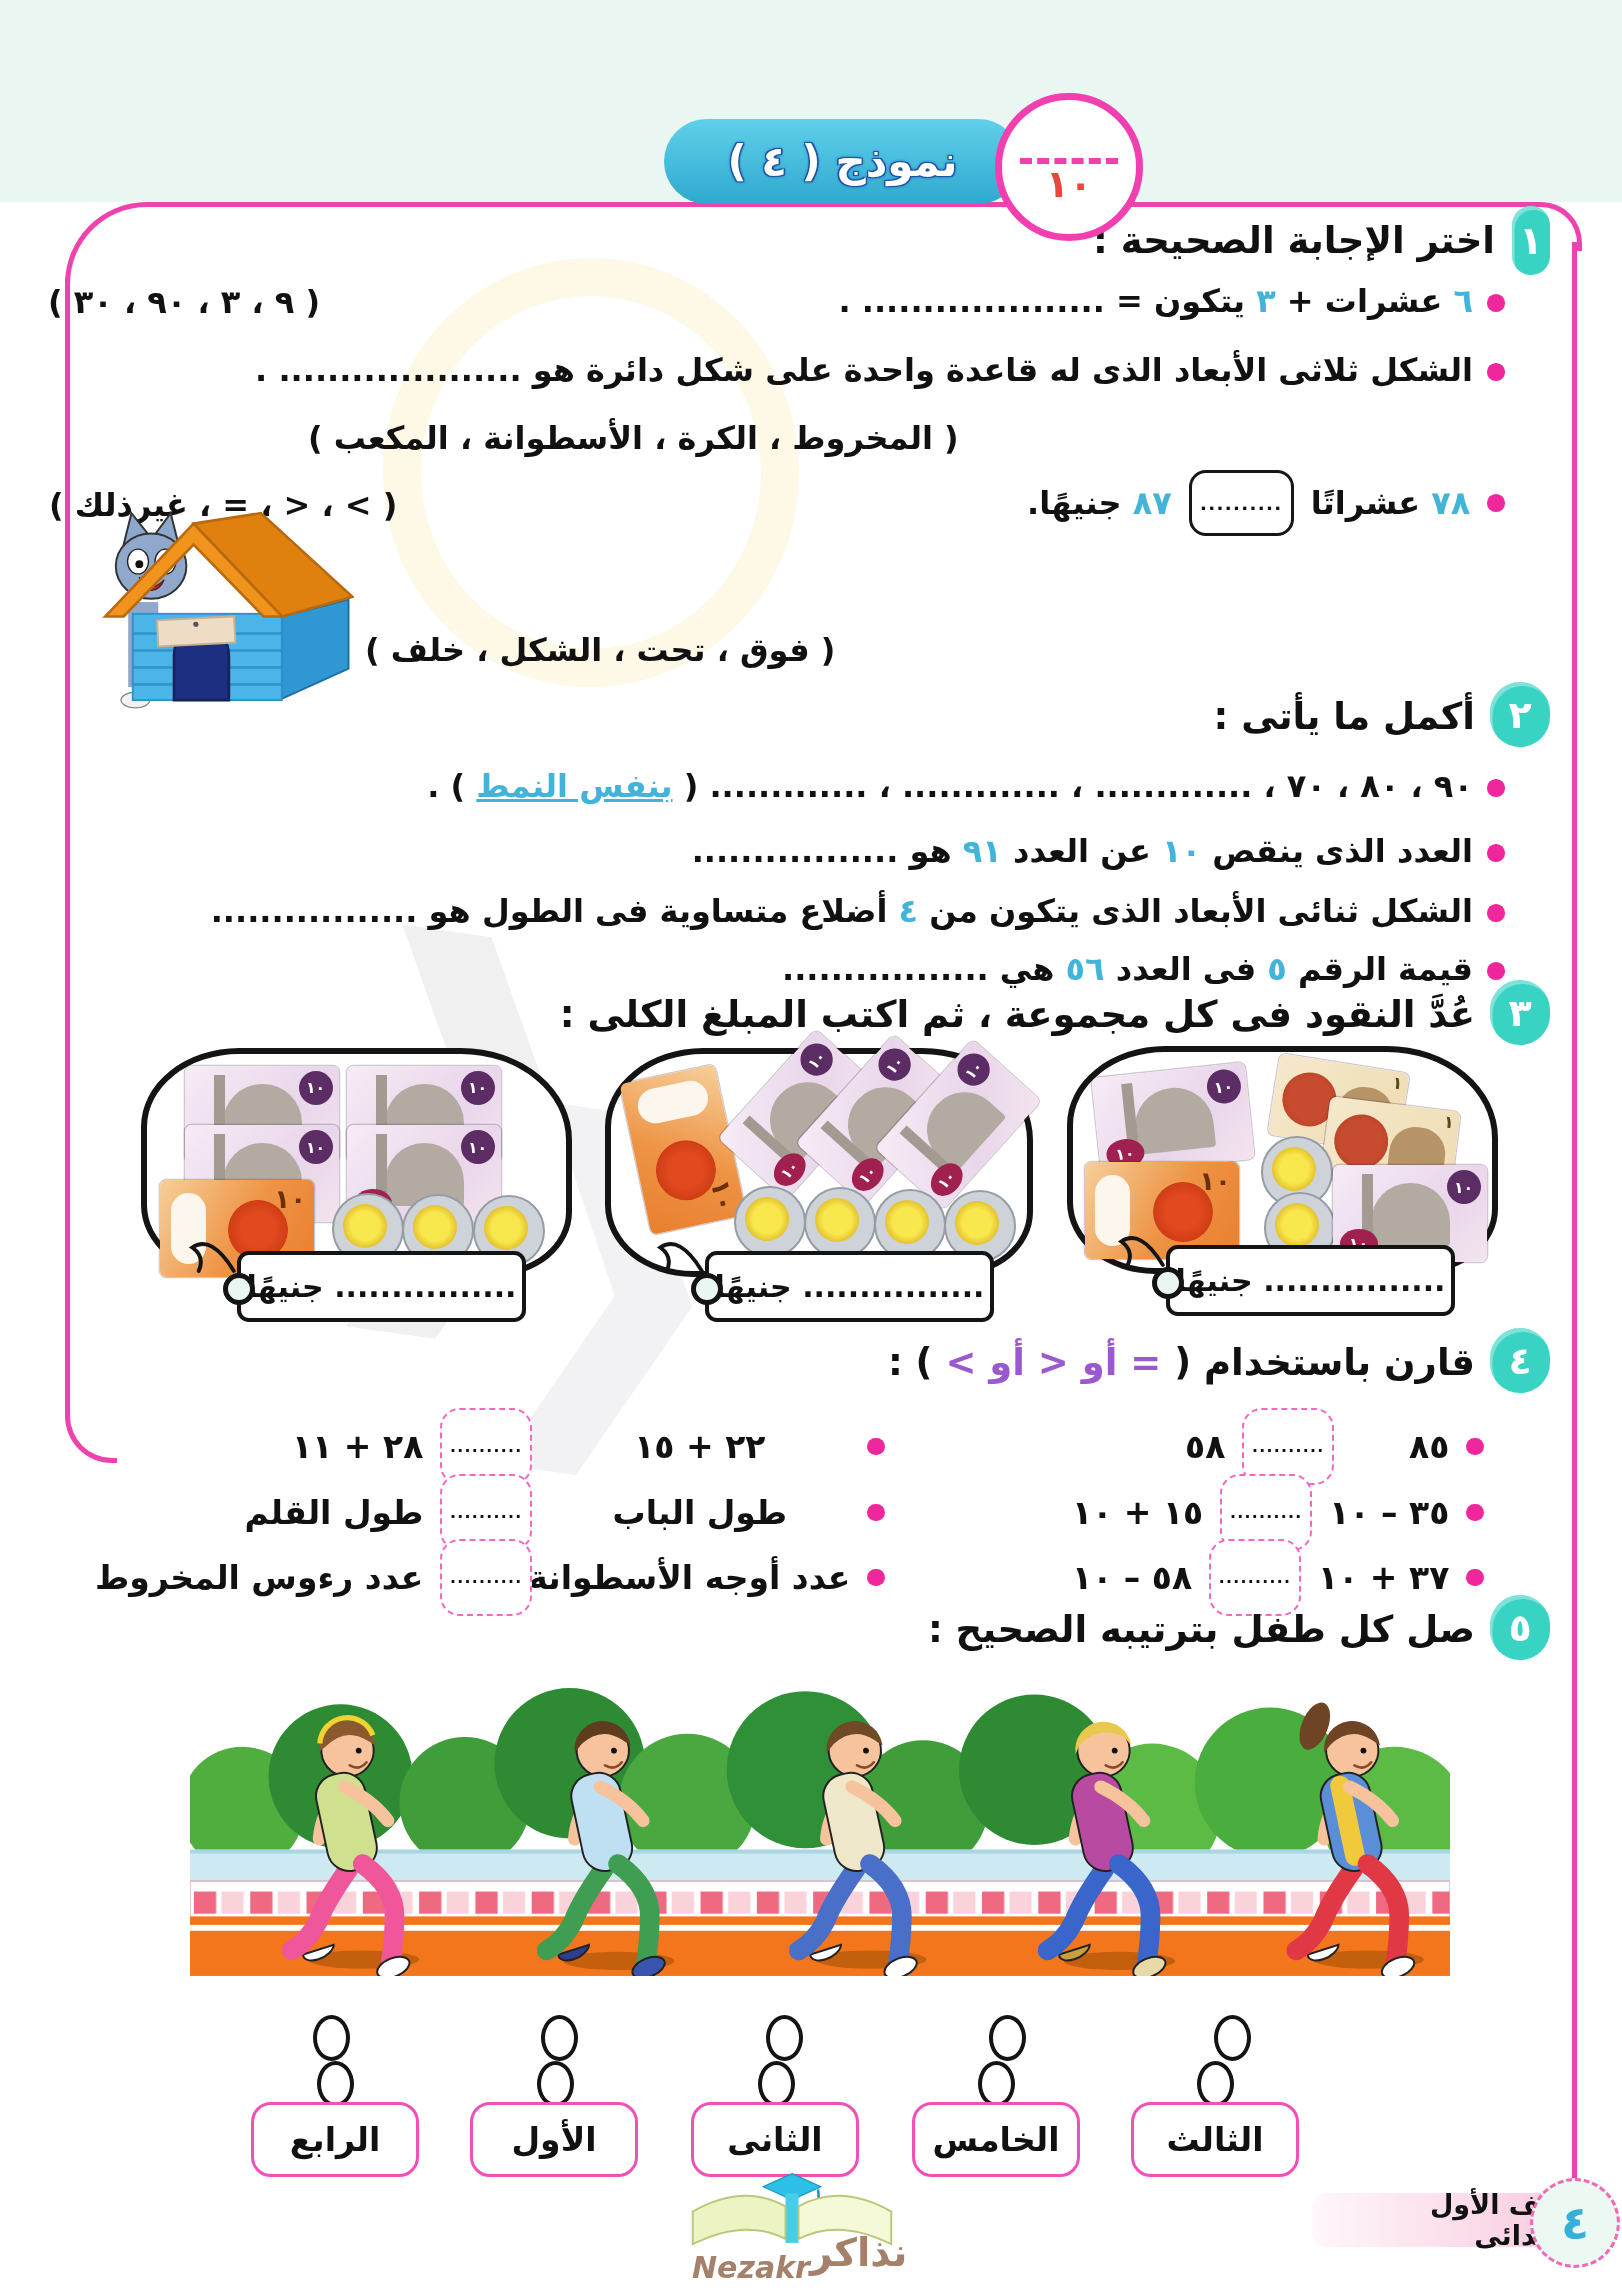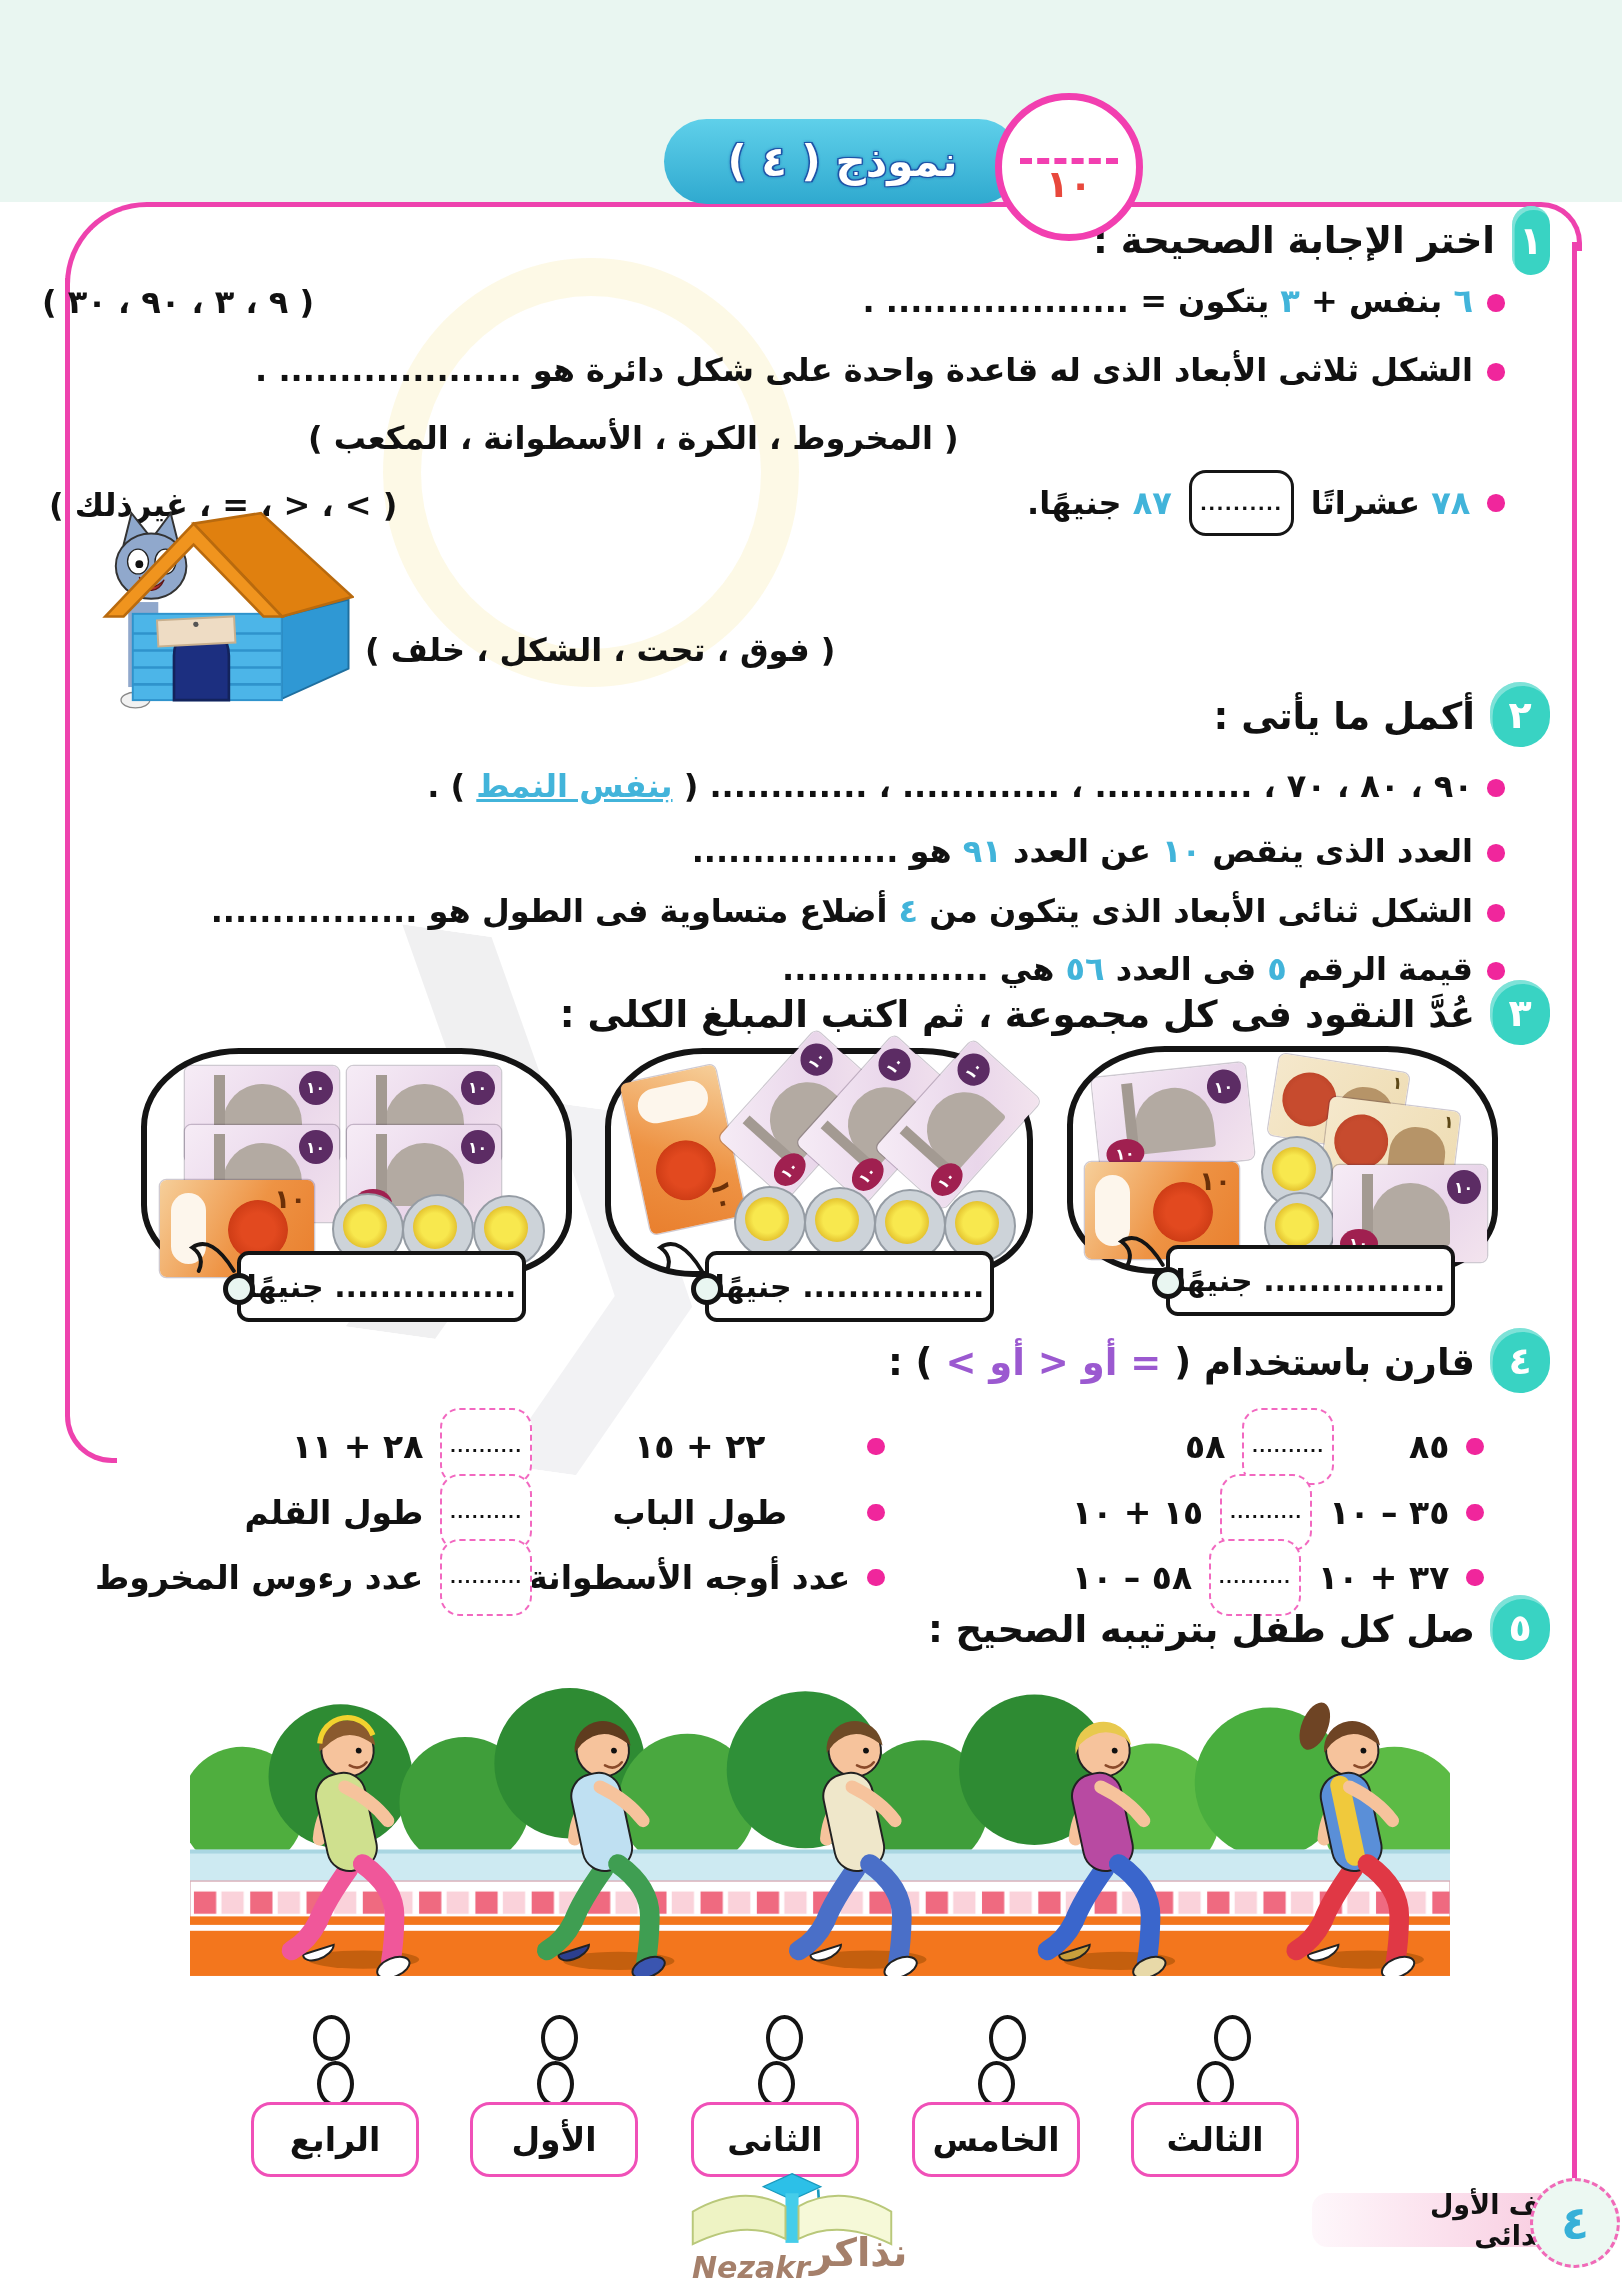--- a/index.html
+++ b/index.html
@@ -115,22 +115,22 @@
     <span>نموذج ( ٤ )</span>
   </div>
   <div class="tcircle">
     <div class="dash"></div>
     <div class="tnum">١٠</div>
   </div>
 
   <div class="badge b-tall" style="right:73px;top:206px;">١</div>
   <div class="qtitle" style="right:128px;top:219px;">اختر الإجابة الصحيحة :</div>
 
-  <div class="tline" style="right:118px;top:281px;"><span class="bdot"></span><span><span class="c-cyan">٦ </span><span>بنفس  +  </span><span class="c-cyan">٣ </span><span>يتكون = </span><span>.................... .</span></span></div>
-  <div class="choices" style="left:42px;top:283px;">( ٩  ،  ٣  ،  ٩٠  ،  ٣٠ )</div>
+  <div class="tline" style="right:118px;top:281px;"><span class="bdot"></span><span><span class="c-cyan">٦ </span><span>عشرات  +  </span><span class="c-cyan">٣ </span><span>يتكون = </span><span>.................... .</span></span></div>
+  <div class="choices" style="left:48px;top:283px;">( ٩  ،  ٣  ،  ٩٠  ،  ٣٠ )</div>
 
   <div class="tline" style="right:118px;top:350px;"><span class="bdot"></span><span><span>الشكل ثلاثى الأبعاد الذى له قاعدة واحدة على شكل دائرة هو </span><span>.................... .</span></span></div>
   <div class="choices" style="left:308px;top:419px;">( المخروط ، الكرة ، الأسطوانة ، المكعب )</div>
 
   <div class="cmprow" style="right:118px;top:470px;font-size:32px;">
     <span class="bdot" style="margin-left:0;"></span>
     <span><span class="c-cyan">٧٨ </span><span>عشراتًا</span></span>
     <span class="ansbox">..........</span>
     <span><span class="c-cyan">٨٧ </span><span>جنيهًا.</span></span>
   </div>

